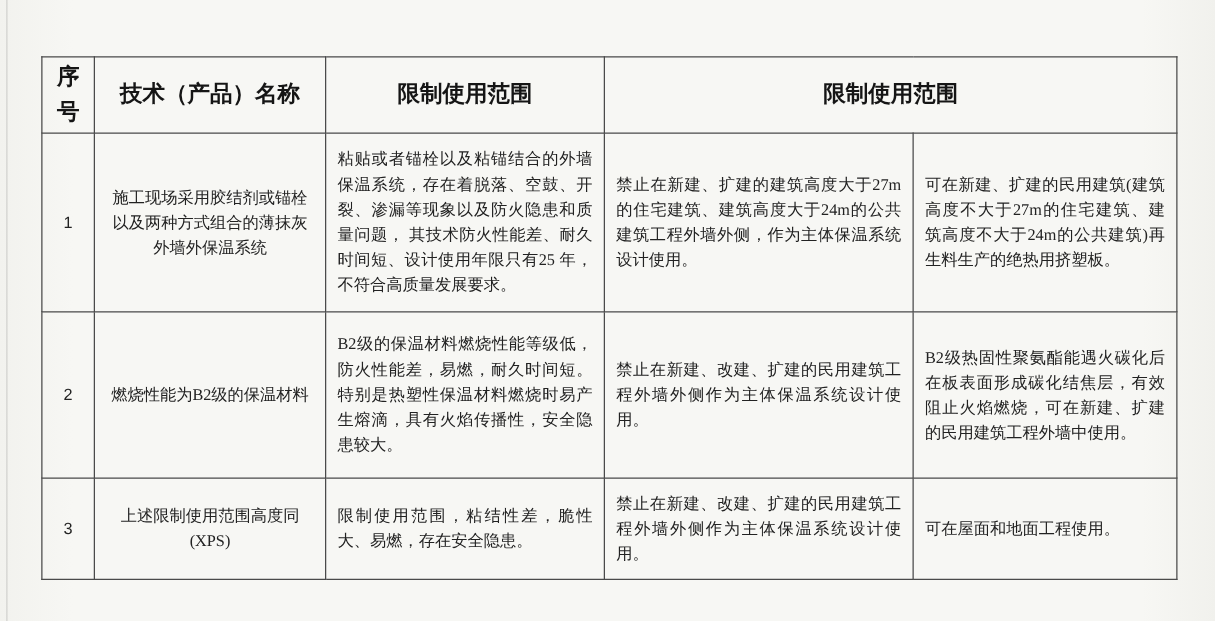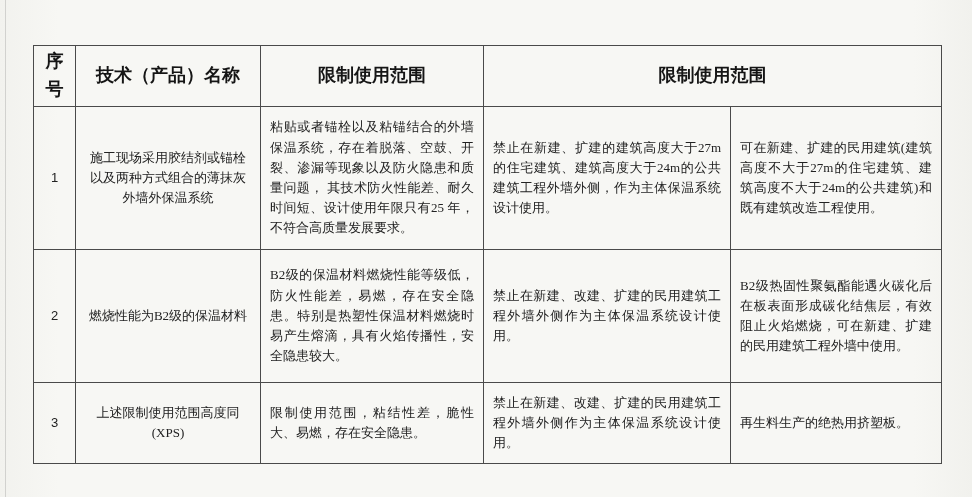--- a/index.html
+++ b/index.html
@@ -92,31 +92,31 @@
         <th>限制使用范围</th>
         <th colspan="2">限制使用范围</th>
       </tr>
     </thead>
     <tbody>
       <tr class="row-1">
         <td class="cell-no">1</td>
         <td class="cell-name">施工现场采用胶结剂或锚栓以及两种方式组合的薄抹灰外墙外保温系统</td>
         <td class="cell-text">粘贴或者锚栓以及粘锚结合的外墙保温系统，存在着脱落、空鼓、开裂、渗漏等现象以及防火隐患和质量问题， 其技术防火性能差、耐久时间短、设计使用年限只有25 年，不符合高质量发展要求。</td>
         <td class="cell-text">禁止在新建、扩建的建筑高度大于27m的住宅建筑、建筑高度大于24m的公共建筑工程外墙外侧，作为主体保温系统设计使用。</td>
-        <td class="cell-text">可在新建、扩建的民用建筑(建筑高度不大于27m的住宅建筑、建筑高度不大于24m的公共建筑)和既有建筑改造工程使用。</td>
+        <td class="cell-text">可在新建、扩建的民用建筑(建筑高度不大于27m的住宅建筑、建筑高度不大于24m的公共建筑)再生料生产的绝热用挤塑板。</td>
       </tr>
       <tr class="row-2">
         <td class="cell-no">2</td>
         <td class="cell-name">燃烧性能为B2级的保温材料</td>
-        <td class="cell-text">B2级的保温材料燃烧性能等级低，防火性能差，易燃，存在安全隐患。特别是热塑性保温材料燃烧时易产生熔滴，具有火焰传播性，安全隐患较大。</td>
+        <td class="cell-text">B2级的保温材料燃烧性能等级低，防火性能差，易燃，耐久时间短。特别是热塑性保温材料燃烧时易产生熔滴，具有火焰传播性，安全隐患较大。</td>
         <td class="cell-text">禁止在新建、改建、扩建的民用建筑工程外墙外侧作为主体保温系统设计使用。</td>
         <td class="cell-text">B2级热固性聚氨酯能遇火碳化后在板表面形成碳化结焦层，有效阻止火焰燃烧，可在新建、扩建的民用建筑工程外墙中使用。</td>
       </tr>
       <tr class="row-3">
         <td class="cell-no">3</td>
         <td class="cell-name">上述限制使用范围高度同(XPS)</td>
         <td class="cell-text">限制使用范围，粘结性差，脆性大、易燃，存在安全隐患。</td>
         <td class="cell-text">禁止在新建、改建、扩建的民用建筑工程外墙外侧作为主体保温系统设计使用。</td>
-        <td class="cell-text">再生料生产的绝热用挤塑板。</td>
+        <td class="cell-text">可在屋面和地面工程使用。</td>
       </tr>
     </tbody>
   </table>
 </div>
 
 </body></html>

